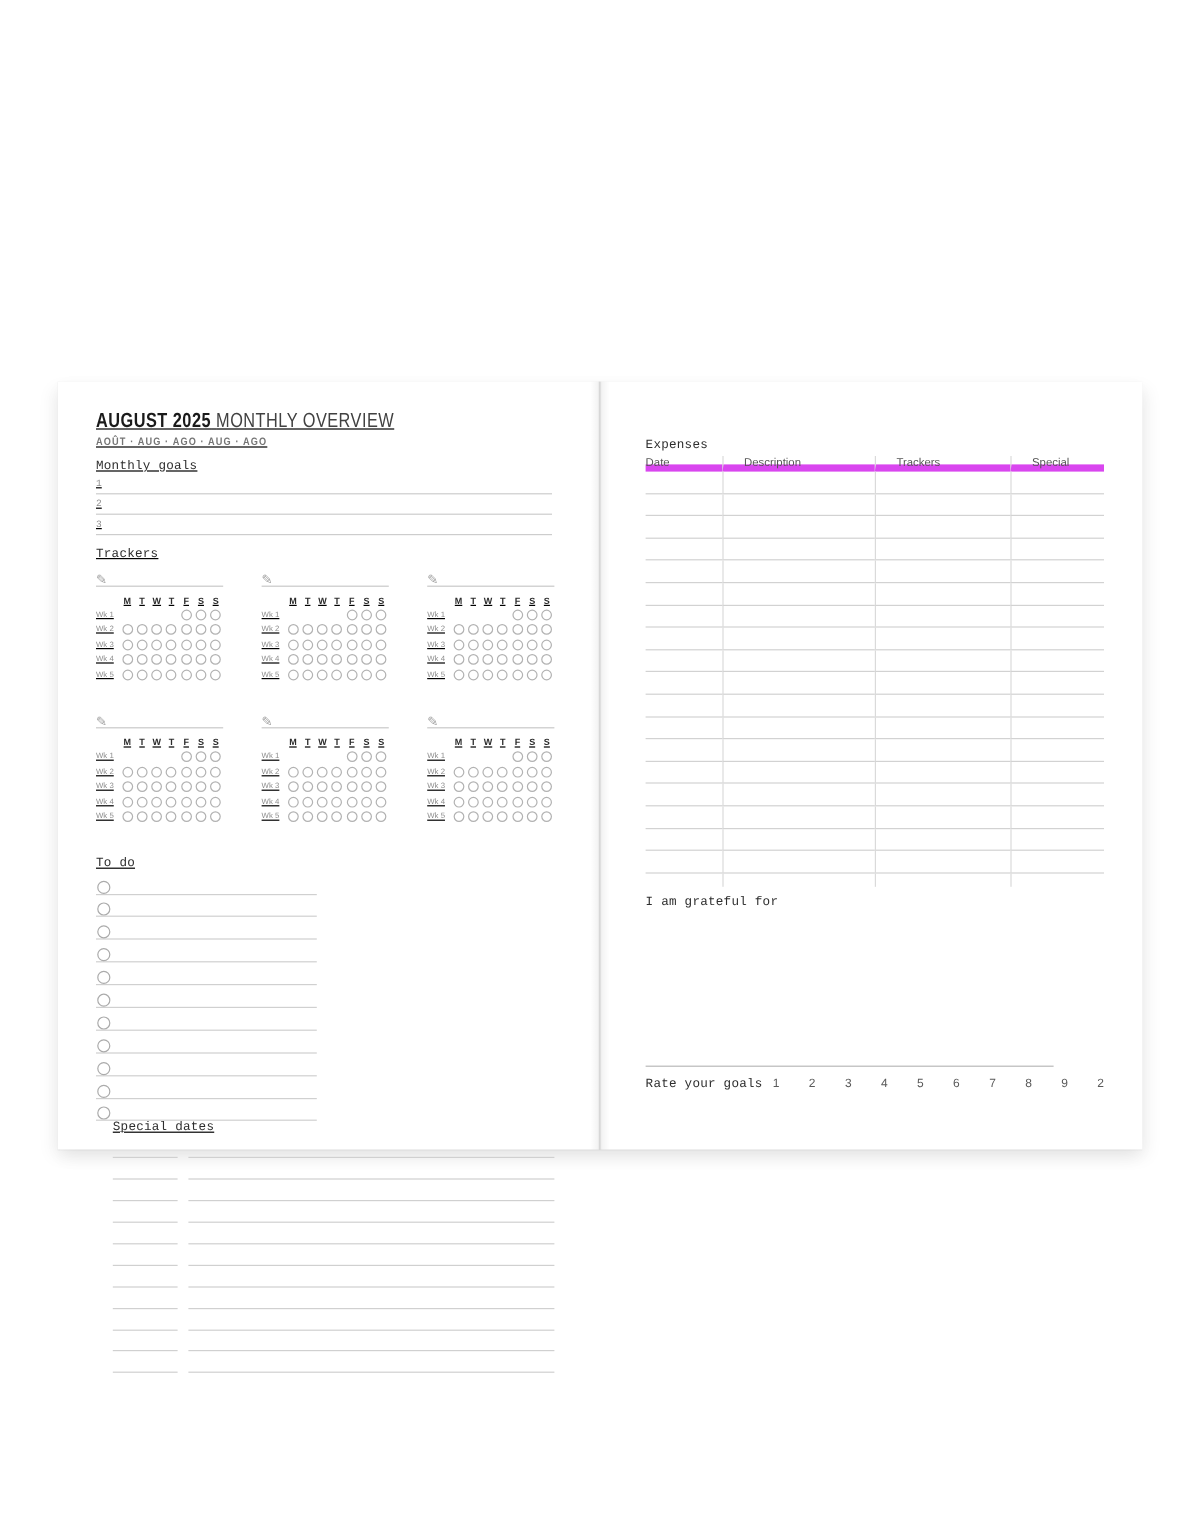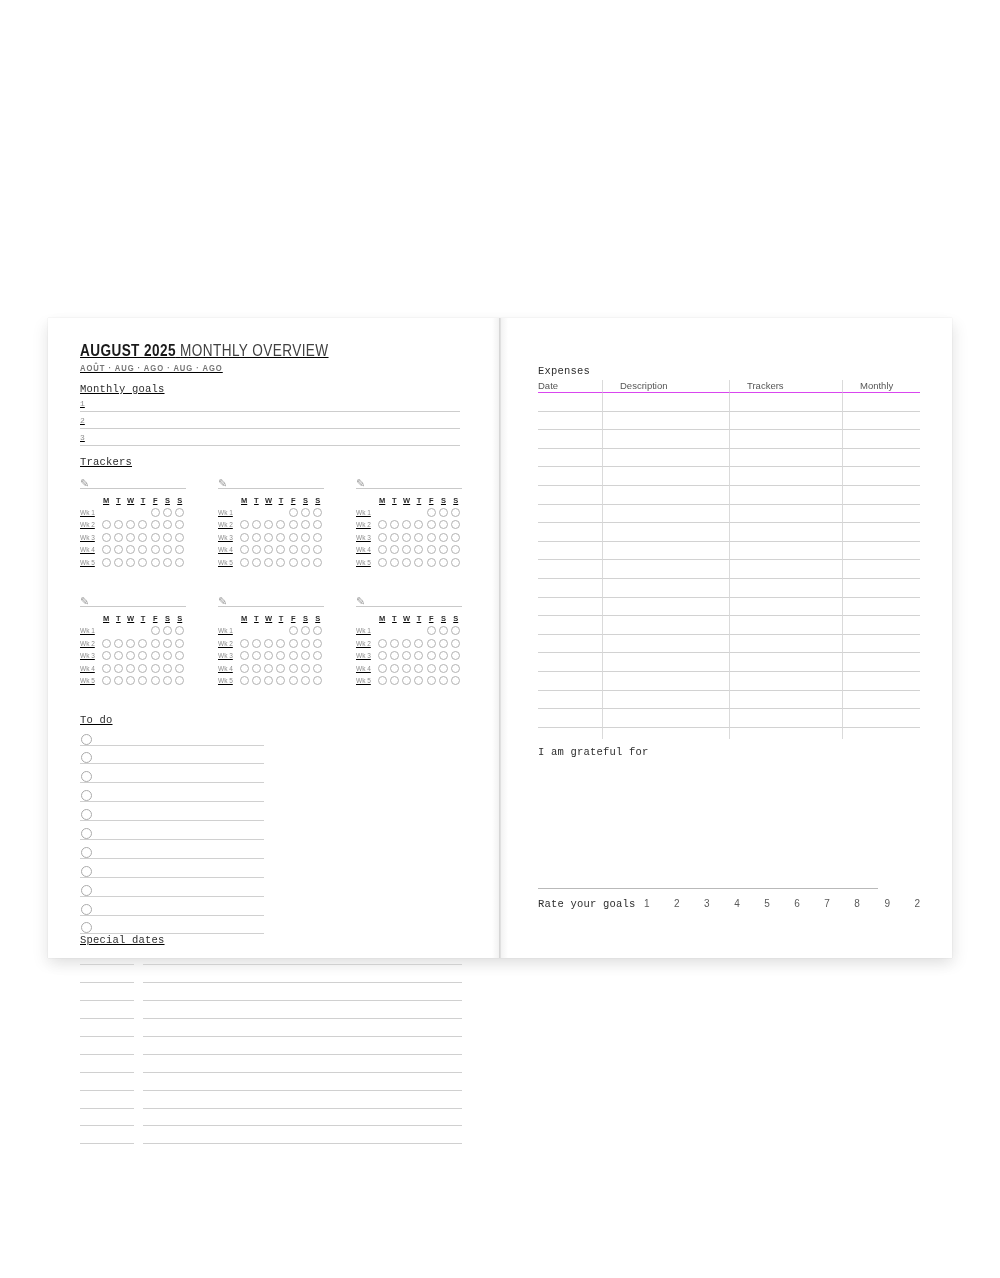--- a/index.html
+++ b/index.html
@@ -47,34 +47,34 @@
   .tr-grid{margin-top:5px;}
   .tr-row{display:flex;height:12.4px;align-items:center;}
   .tr-wk{width:20px;font-size:6.5px;line-height:7px;color:#8d8d8d;flex:none;}
   .tr-cell{width:12.28px;flex:none;display:flex;justify-content:center;align-items:center;}
   .tr-head .tr-cell{font-size:7.5px;font-weight:700;color:#2c2c2c;}
   .tr-circle{width:9px;height:9px;border:1px solid #b2b2b2;border-radius:50%;box-sizing:border-box;background:#fff;}
 
   
   .lists{display:flex;margin-top:27px;width:382px;flex-direction:column;}
   .todo-col{width:184px;flex:none;}
-  .dates-col{flex:1;}
+  .dates-col{flex:1;margin-left:14px;}
   .todo-rows,.dates-rows{margin-top:1px;}
   .todo-row{position:relative;height:17.9px;border-bottom:1px solid #d0d0d0;box-sizing:content-box;}
   .todo-circle{position:absolute;left:1px;bottom:0;width:11px;height:11px;border:1px solid #ababab;
     border-radius:50%;box-sizing:border-box;background:#fff;}
   .date-row{display:flex;height:17.9px;}
   .date-short{width:54px;border-bottom:1px solid #d0d0d0;flex:none;}
   .date-long{flex:1;margin-left:9px;border-bottom:1px solid #d0d0d0;}
 
   
   .exp-table{margin-top:3px;display:grid;grid-template-columns:64px 127px 113px 78px;width:382px;}
   .exp-cell{box-sizing:border-box;}
   .vline{border-left:1px solid #dadada;padding-left:17px;}
-  .exp-head{height:13px;font-size:9.5px;line-height:11px;color:#565656;border-bottom:1px solid #d946ef;}
+  .exp-head{height:13px;font-size:9.5px;line-height:11px;color:#565656;border-bottom:6px solid #d946ef;}
   .exp-row{height:18.6px;border-bottom:1px solid #d2d2d2;}
   .exp-open{height:11px;}
 
   
   .grateful-label{margin-top:7px;}
   .rate{margin-top:130px;}
   .rate-line{width:340px;border-top:1px solid #b9b9b9;}
   .rate-row{margin-top:9px;display:flex;align-items:baseline;width:382px;}
   .rate-nums{display:flex;justify-content:space-between;width:276px;margin-left:auto;
     font-size:10px;color:#5a5a5a;}
@@ -967,21 +967,21 @@
       </div>
     </div>
   </div>
 
   <div class="page page-right">
     <div class="tw">Expenses</div>
     <div class="exp-table">
         <div class="exp-cell exp-head">Date</div>
         <div class="exp-cell exp-head vline">Description</div>
         <div class="exp-cell exp-head vline">Trackers</div>
-        <div class="exp-cell exp-head vline">Monthly</div>
+        <div class="exp-cell exp-head vline">Special</div>
         <div class="exp-cell exp-row"></div>
         <div class="exp-cell exp-row vline"></div>
         <div class="exp-cell exp-row vline"></div>
         <div class="exp-cell exp-row vline"></div>
         <div class="exp-cell exp-row"></div>
         <div class="exp-cell exp-row vline"></div>
         <div class="exp-cell exp-row vline"></div>
         <div class="exp-cell exp-row vline"></div>
         <div class="exp-cell exp-row"></div>
         <div class="exp-cell exp-row vline"></div>

